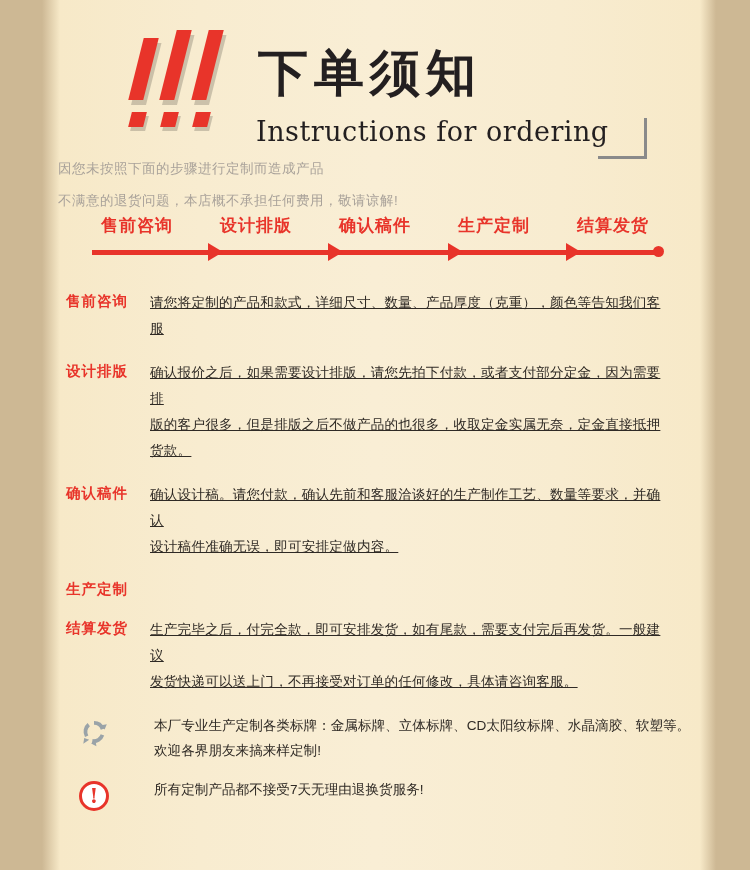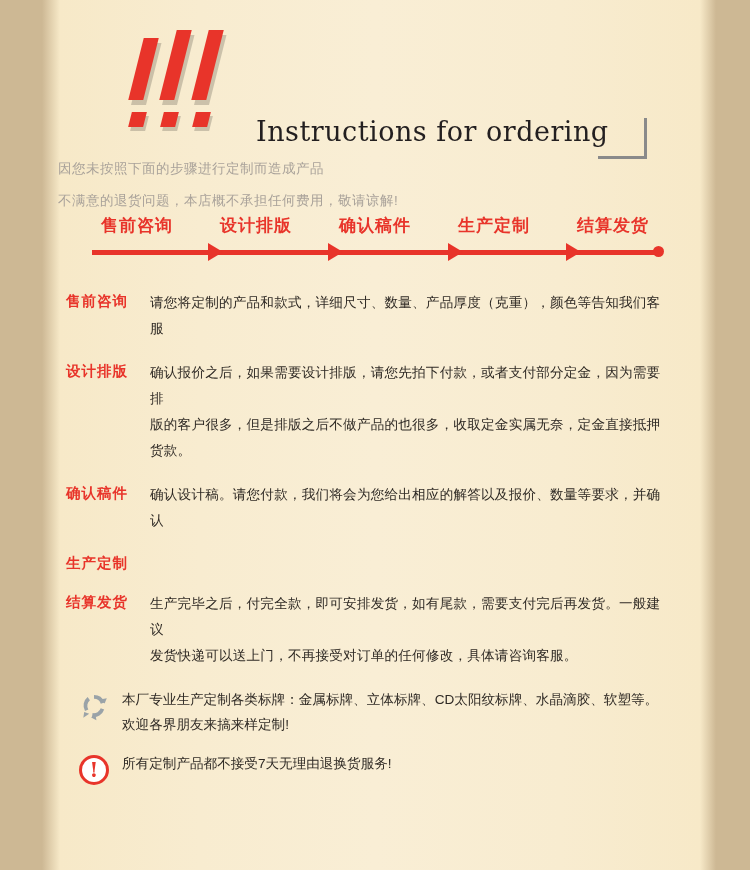--- a/index.html
+++ b/index.html
@@ -160,20 +160,21 @@
     letter-spacing: 1px;
     padding-top: 2px;
     text-align: left;
   }
   .row-text {
     flex: 1;
     color: #2f2a25;
     font-size: 13.6px;
     line-height: 26px;
     letter-spacing: 0.2px;
+    text-decoration: underline;
   }
 
   
   .notes {
     margin-top: 14px;
     padding: 0 18px 0 8px;
   }
   .note {
     display: flex;
     align-items: flex-start;
@@ -185,21 +186,21 @@
     display: flex;
     justify-content: center;
     padding-top: 4px;
   }
   .note-text {
     flex: 1;
     color: #2f2a25;
     font-size: 13.6px;
     line-height: 25px;
   }
-  .note-text div { white-space: nowrap; }
+  .note-text div { white-space: nowrap; margin-left: 32px; }
 
   
   .icon-recycle {
     width: 30px; height: 30px;
     position: relative;
   }
   .icon-recycle svg { display: block; }
 
   
   .icon-excl {
@@ -225,20 +226,21 @@
     <div class="header">
       <div class="excl-wrap">
         <div class="excl-bar" style="left:0px;  top:8px;  width:15px; height:62px; transform:skewX(-14deg);"></div>
         <div class="excl-bar" style="left:32px; top:0px;  width:15px; height:70px; transform:skewX(-14deg);"></div>
         <div class="excl-bar" style="left:64px; top:0px;  width:15px; height:70px; transform:skewX(-14deg);"></div>
         <div class="excl-dot" style="left:-6px; top:82px; width:15px; height:15px; transform:skewX(-14deg);"></div>
         <div class="excl-dot" style="left:26px; top:82px; width:15px; height:15px; transform:skewX(-14deg);"></div>
         <div class="excl-dot" style="left:58px; top:82px; width:15px; height:15px; transform:skewX(-14deg);"></div>
       </div>
 
+      <div class="title-cn">下单须知</div>
       <div class="title-en">Instructions for ordering</div>
       <div class="corner-bracket"></div>
 
       <div class="sub1">因您未按照下面的步骤进行定制而造成产品</div>
       <div class="sub2">不满意的退货问题，本店概不承担任何费用，敬请谅解!</div>
     </div>
 
     <div class="steps">
       <div class="step-labels">
         <div class="step-label">售前咨询</div>
@@ -268,21 +270,22 @@
         <div class="row-label">设计排版</div>
         <div class="row-text">
           <div>确认报价之后，如果需要设计排版，请您先拍下付款，或者支付部分定金，因为需要排</div>
           <div>版的客户很多，但是排版之后不做产品的也很多，收取定金实属无奈，定金直接抵押货款。</div>
         </div>
       </div>
 
       <div class="row">
         <div class="row-label">确认稿件</div>
         <div class="row-text">
-          <div>确认设计稿。请您付款，我们将会为您给出相应的解答以及报价、数量等要求，并确认</div>
+          <div>确认设计稿。请您付款，确认先前和客服洽谈好的生产制作工艺、数量等要求，并确认</div>
+          <div>设计稿件准确无误，即可安排定做内容。</div>
         </div>
       </div>
 
       <div class="row">
         <div class="row-label">生产定制</div>
       </div>
 
       <div class="row">
         <div class="row-label">结算发货</div>
         <div class="row-text">

